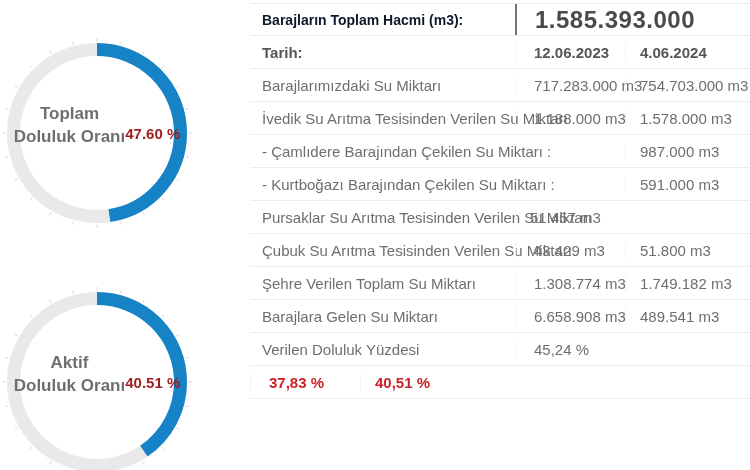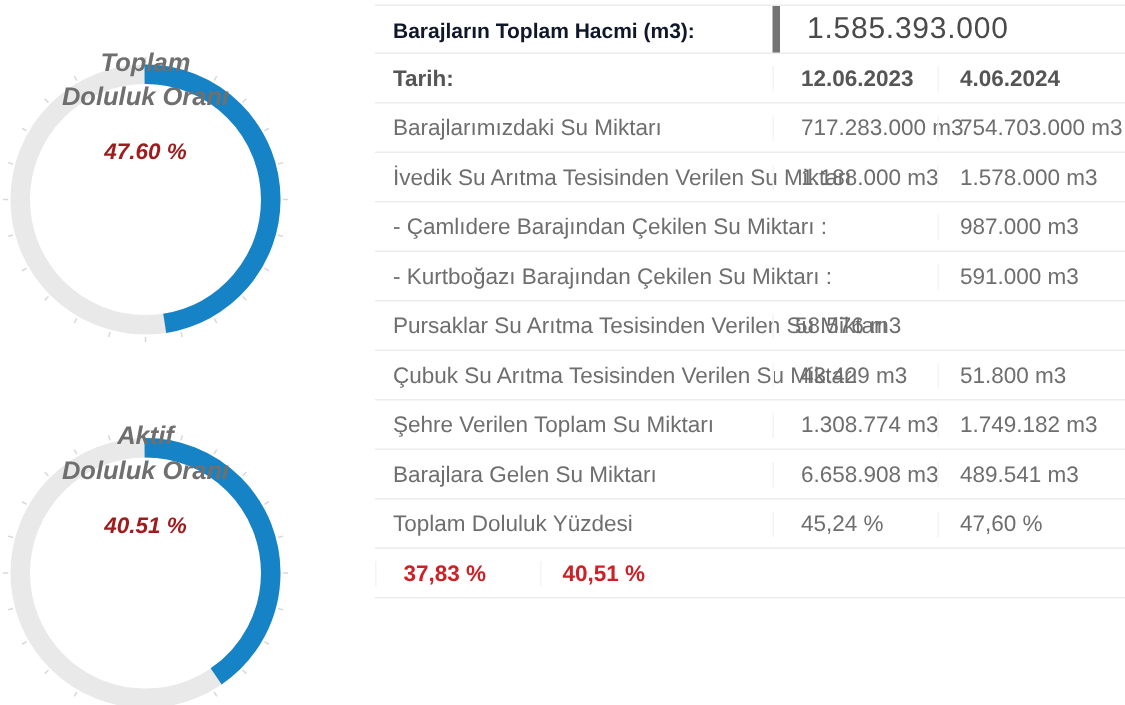--- a/index.html
+++ b/index.html
@@ -6,32 +6,32 @@
   body{width:750px;height:470px;overflow:hidden;font-family:"Liberation Sans",sans-serif;}
   .app{position:relative;width:750px;height:470px;background:#fff;}
 
   
   .left-panel{position:absolute;left:0;top:0;width:250px;height:470px;}
   .gauge{position:absolute;left:2px;width:190px;height:190px;}
   .gauge.g1{top:38px;}
   .gauge.g2{top:287px;}
   .gauge svg{position:absolute;left:0;top:0;}
   .gauge-text{position:absolute;left:0;top:0;width:190px;height:190px;
-    display:flex;flex-direction:column;align-items:center;
-    text-align:center;transform:translateY(-8px);font-style:italic;}
+    display:flex;align-items:center;justify-content:center;
+    text-align:center;transform:translateY(-8px);}
   .gauge-title{font-size:17px;font-weight:bold;color:#6f6f6f;line-height:23px;}
   .gauge-percent{font-size:15px;font-weight:bold;color:#9e1b1e;margin-top:17px;}
 
   
   .table{position:absolute;left:250px;top:3px;width:500px;border-top:1px solid #ececec;box-sizing:border-box;}
   .header-row{display:flex;height:31px;border-bottom:1px solid #ececec;align-items:stretch;}
   .header-label{width:265px;padding-left:12px;box-sizing:border-box;display:flex;align-items:center;
     font-size:14px;font-weight:bold;color:#0f172a;white-space:nowrap;}
   .header-value{flex:1;padding-left:18px;box-sizing:border-box;display:flex;align-items:center;
-    font-size:20px;font-weight:normal;color:#4a4a4a;border-left:5px solid #737373;letter-spacing:0.5px;}
+    font-size:24px;font-weight:bold;color:#4a4a4a;border-left:2px solid #737373;letter-spacing:0.5px;}
 
   .trow{display:flex;height:32px;border-bottom:1px solid #ececec;align-items:center;
     font-size:15px;color:#6e6e6e;}
   .cell{display:flex;align-items:center;box-sizing:border-box;white-space:nowrap;}
   .cell.label{width:265px;padding-left:12px;}
   .cell.v1{width:110px;padding-left:18px;border-left:1px solid #f4f4f4;}
   .cell.v2{flex:1;padding-left:14px;border-left:1px solid #f4f4f4;}
   .trow.date .cell{font-weight:bold;color:#555;}
   .cell.red{color:#cc2127;font-weight:bold;}
 </style>
@@ -150,41 +150,40 @@
           <div class="cell v1"></div>
           <div class="cell v2">987.000 m3</div>
         </div>
         <div class="trow">
           <div class="cell label">- Kurtboğazı Barajından Çekilen Su Miktarı :</div>
           <div class="cell v1"></div>
           <div class="cell v2">591.000 m3</div>
         </div>
         <div class="trow">
           <div class="cell label">Pursaklar Su Arıtma Tesisinden Verilen Su Miktarı</div>
-          <div class="cell v2">58.576 m3</div>
+          <div class="cell v2">51.457 m3</div>
         </div>
         <div class="trow">
           <div class="cell label">Çubuk Su Arıtma Tesisinden Verilen Su Miktarı</div>
           <div class="cell v1">43.429 m3</div>
           <div class="cell v2">51.800 m3</div>
         </div>
         <div class="trow">
           <div class="cell label">Şehre Verilen Toplam Su Miktarı</div>
           <div class="cell v1">1.308.774 m3</div>
           <div class="cell v2">1.749.182 m3</div>
         </div>
         <div class="trow">
           <div class="cell label">Barajlara Gelen Su Miktarı</div>
           <div class="cell v1">6.658.908 m3</div>
           <div class="cell v2">489.541 m3</div>
         </div>
         <div class="trow">
-          <div class="cell label">Toplam Doluluk Yüzdesi</div>
+          <div class="cell label">Verilen Doluluk Yüzdesi</div>
           <div class="cell v1">45,24 %</div>
-          <div class="cell v2">47,60 %</div>
         </div>
         <div class="trow">
           <div class="cell v1 red">37,83 %</div>
           <div class="cell v2 red">40,51 %</div>
         </div>
       </div>
   </div>
 
 </div>
 

